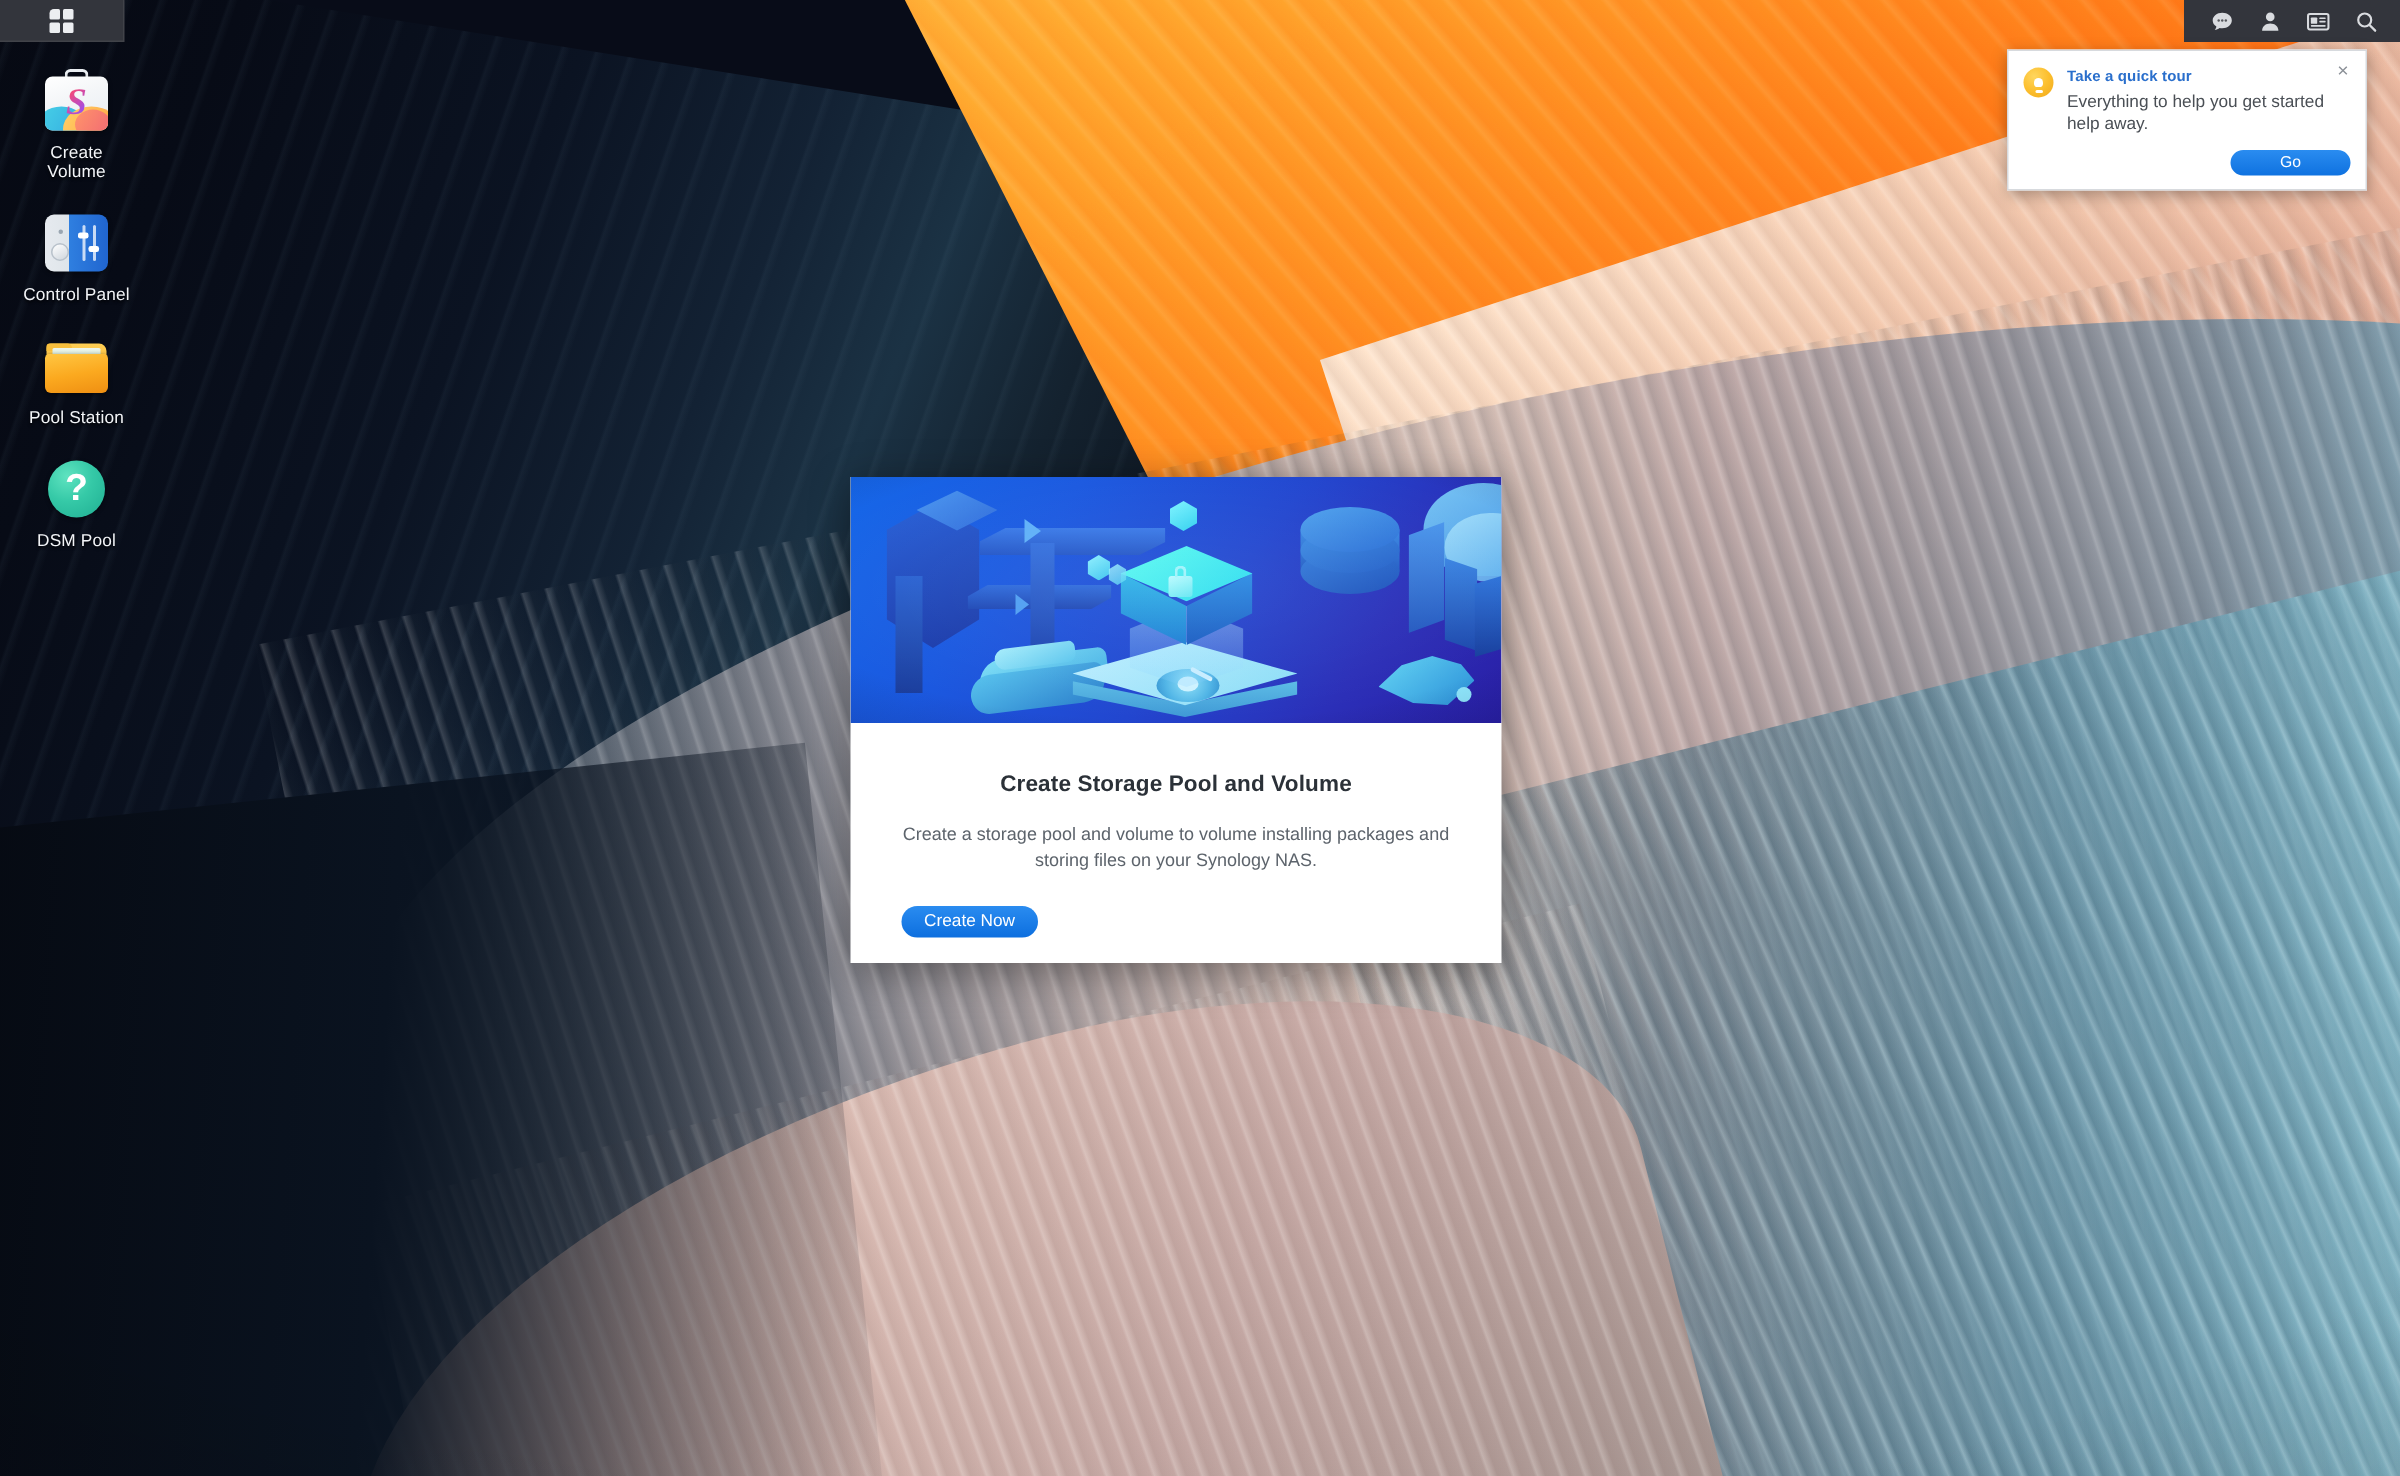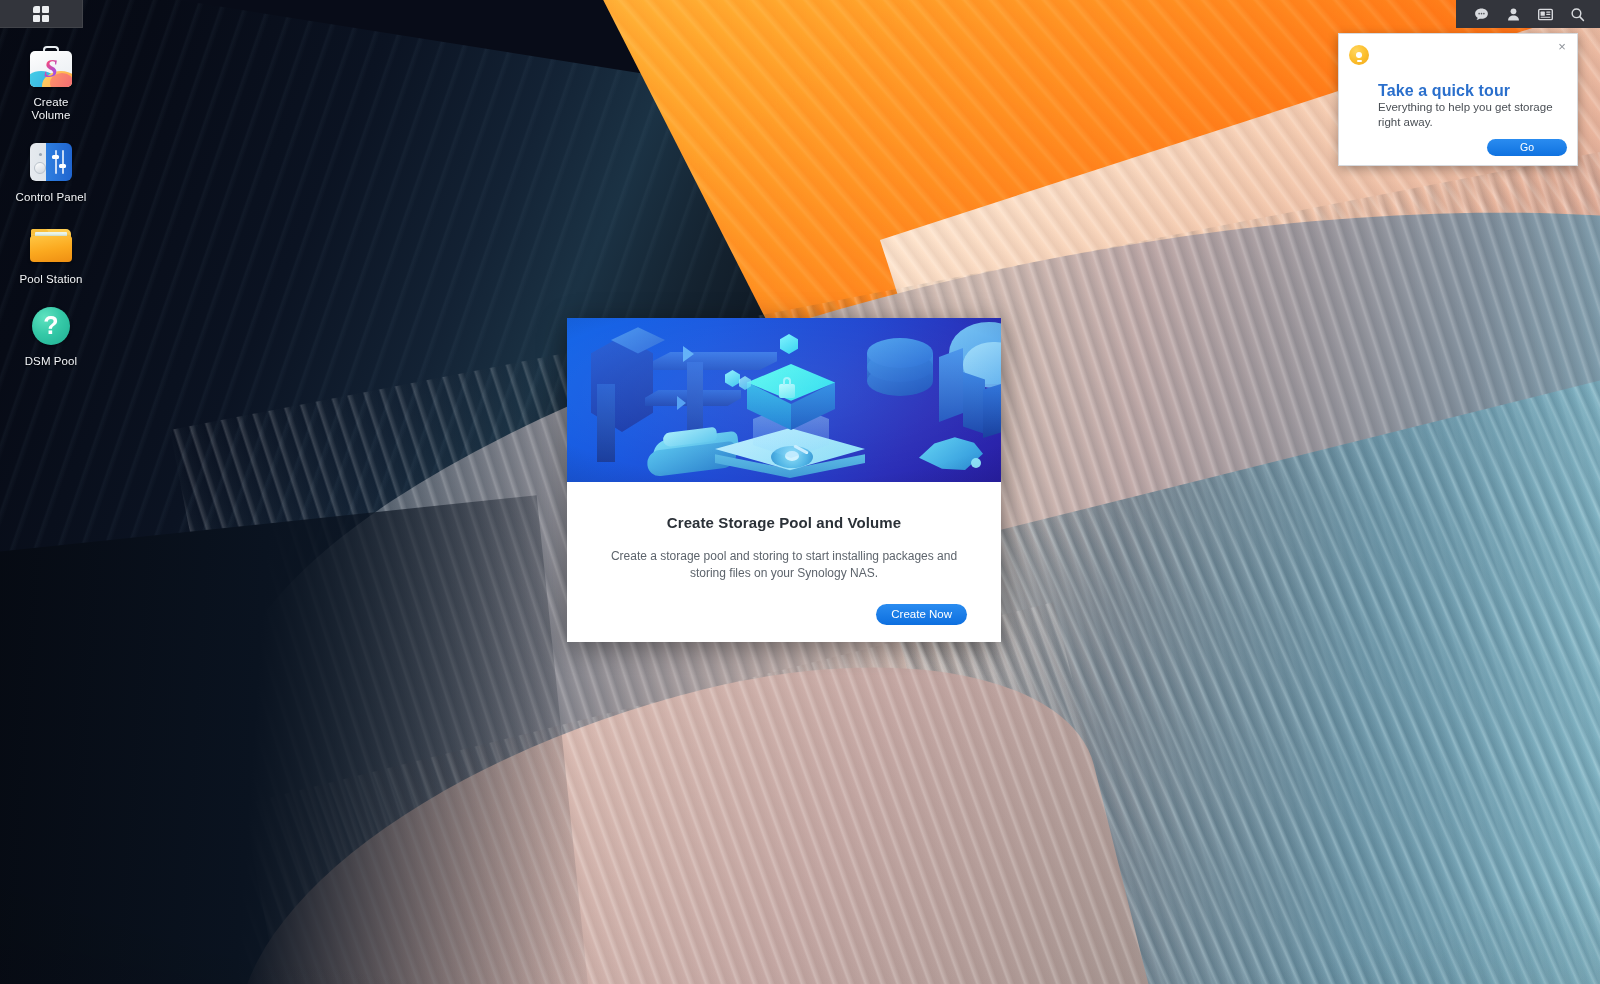--- a/index.html
+++ b/index.html
@@ -267,23 +267,22 @@
   }
   #notification .row { display:flex; gap:9px; }
   .bulb {
     flex:0 0 auto; width:20px; height:20px; border-radius:50%; margin-top:1px;
     background:radial-gradient(circle at 36% 30%, #ffd65e 0%, #fcbf2e 50%, #f0a81b 100%);
     display:flex; align-items:center; justify-content:center;
   }
   .bulb .b-top { width:6px; height:6px; border-radius:50% 50% 40% 40%; background:#fff; }
   .bulb .b-stem { position:absolute; width:5px; height:2px; background:#fff; border-radius:1px; margin-top:11px; }
   .notif-title {
-    font-size:16px; font-weight:bold; color:#2a6fcc; line-height:15px;
+    font-size:10px; font-weight:bold; color:#2a6fcc; line-height:15px;
     letter-spacing:.1px;
-    margin-top:39px;
   }
   .notif-body {
     font-size:11.5px; color:#4a4f55; line-height:15px; margin-top:2px;
   }
   .notif-close {
     position:absolute; right:8px; top:6px; width:14px; height:14px;
     color:#8c9198; font-size:13px; line-height:14px; text-align:center;
     cursor:default;
   }
   .notif-actions { display:flex; justify-content:flex-end; margin-top:9px; }
@@ -423,21 +422,21 @@
   }
 
   #dlg-body { padding:31px 34px 0 34px; text-align:center; }
   .dlg-title {
     font-size:15px; font-weight:bold; color:#2b3138; line-height:20px;
     letter-spacing:.1px;
   }
   .dlg-desc {
     margin-top:15px; font-size:12px; color:#5d646c; line-height:17px;
   }
-  .dlg-actions { margin-top:22px; display:flex; justify-content:flex-end; }
+  .dlg-actions { margin-top:22px; display:flex; justify-content:flex-start; }
   .btn-create {
     min-width:83px; height:21px; padding:0 15px; border:none; border-radius:11px;
     background:linear-gradient(180deg,#2a8cf0,#0d6fdf);
     color:#fff; font-size:11.5px; font-family:"Liberation Sans", sans-serif;
     cursor:default; line-height:21px;
   }
 </style>
 </head>
 <body>
 
@@ -561,21 +560,21 @@
 
 <div id="notification">
   <div class="notif-close">×</div>
   <div class="row">
     <div class="bulb">
       <div class="b-top"></div>
         <div class="b-stem"></div>
     </div>
     <div style="flex:1; min-width:0; padding-right:12px; text-align:left;">
       <div class="notif-title">Take a quick tour</div>
-      <div class="notif-body">Everything to help you get storage right away.</div>
+      <div class="notif-body">Everything to help you get started help away.</div>
     </div>
   </div>
   <div class="notif-actions">
     <button class="btn-go">Go</button>
   </div>
 </div>
 
 <div id="dialog">
 
   <div id="banner">
@@ -617,19 +616,19 @@
     <div class="iso bar-2"></div>
     <div class="iso bar-3"></div>
     <div class="iso hook"></div>
     <div class="iso hook-dot"></div>
 
     <div class="banner-fade"></div>
   </div>
 
   <div id="dlg-body">
     <div class="dlg-title">Create Storage Pool and Volume</div>
-    <div class="dlg-desc">Create a storage pool and storing to start installing packages and storing files on your Synology NAS.</div>
+    <div class="dlg-desc">Create a storage pool and volume to volume installing packages and storing files on your Synology NAS.</div>
     <div class="dlg-actions">
       <button class="btn-create">Create Now</button>
     </div>
   </div>
 
 </div>
 
 </body></html>

